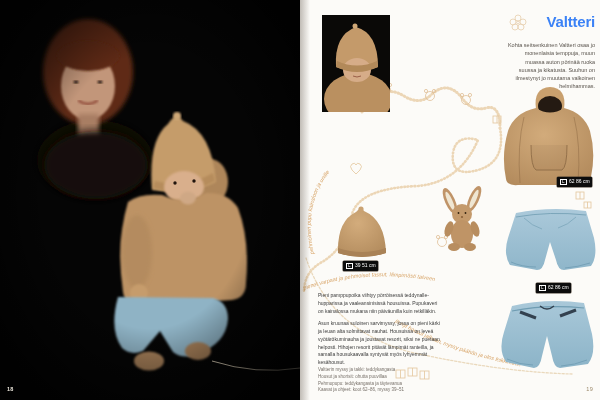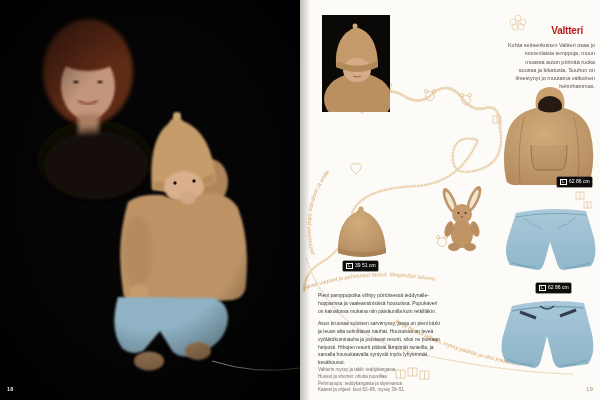--- a/index.html
+++ b/index.html
@@ -11,21 +11,21 @@
   .pageno{position:absolute;font-size:5.5px;letter-spacing:.3px;}
   .pageno-left{left:7px;bottom:8px;color:#ece7dc;font-weight:bold;}
   .pageno-right{right:7px;bottom:8px;color:#9b8868;}
   
   .page-right{position:absolute;left:300px;top:0;width:300px;height:400px;background:#fcfbf8;}
   .page-right > *{position:absolute;}
   .gutter{left:0;top:0;width:10px;height:400px;
           background:linear-gradient(to right,rgba(55,42,28,.30),rgba(55,42,28,0));pointer-events:none;}
   .deco{left:0;top:0;}
   .small-photo{left:22px;top:15px;}
-  .title{top:13px;right:5px;margin:12px;font-size:10px;font-weight:bold;color:#b91c1c;letter-spacing:-.2px;}
+  .title{top:13px;right:5px;margin:0;font-size:15px;font-weight:bold;color:#3b82f6;letter-spacing:-.2px;}
   .intro{top:41px;right:5px;width:88px;margin:0;font-size:5.5px;line-height:1.5;
          color:#59534c;text-align:right;}
   .jacket-art{left:198px;top:83px;}
   .bunny-art{left:136px;top:183px;}
   .hat-art{left:30px;top:203px;}
   .pants1-art{left:202px;top:204px;}
   .pants2-art{left:196px;top:294px;}
   .tag{display:flex;align-items:center;gap:2px;background:#0c0c0c;color:#fff;
        font-size:5px;line-height:1;padding:1.5px 2.5px;border-radius:1px;
        box-shadow:0 0 0 .5px #43392d;}

